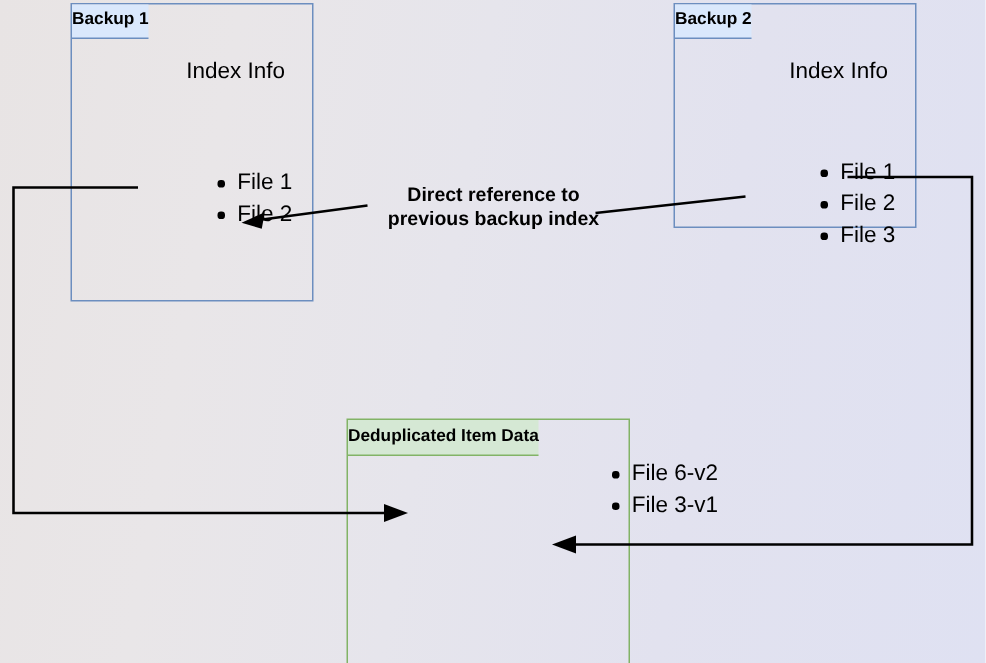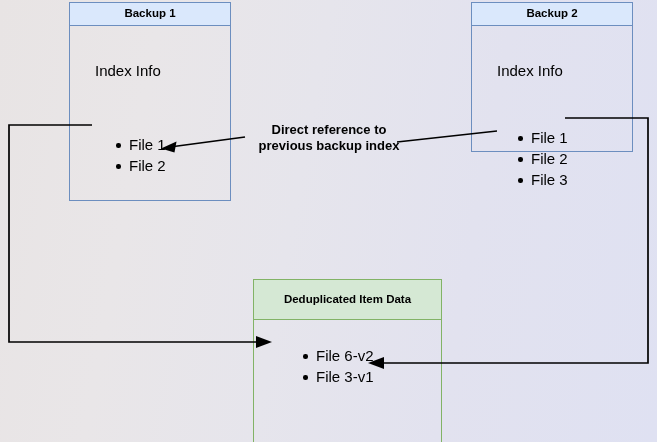--- a/index.html
+++ b/index.html
@@ -18,22 +18,21 @@
     height: 442px;
     background: linear-gradient(100deg, #e8e4e4 0%, #e9e6e8 22%, #e6e5ec 45%, #e2e2ef 70%, #dfe1f2 100%);
     overflow: hidden;
   }
 
   
   .node {
     position: absolute;
     box-sizing: border-box;
     display: flex;
-    flex-direction: column;
-    margin-left: 22px;
+    flex-direction: row;
   }
   .node-header {
     box-sizing: border-box;
     text-align: center;
     font-weight: bold;
     font-size: 11.5px;
     color: #000;
     line-height: 1;
     display: flex;
     align-items: center;
@@ -61,21 +60,21 @@
   }
 
   
   .box-green {
     border: 1.6px solid #82b366;
     background: transparent;
   }
   .box-green .node-header {
     background: #d5e8d4;
     border-bottom: 1.6px solid #82b366;
-    height: 40px;
+    height: 24px;
   }
 
   .index-title {
     position: absolute;
     font-size: 15px;
     color: #000;
     white-space: nowrap;
   }
 
   

